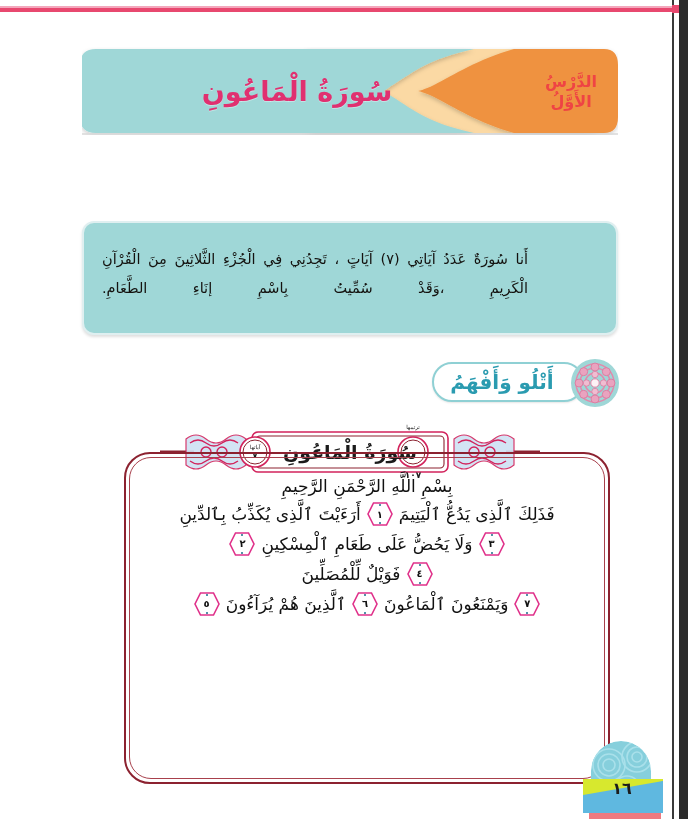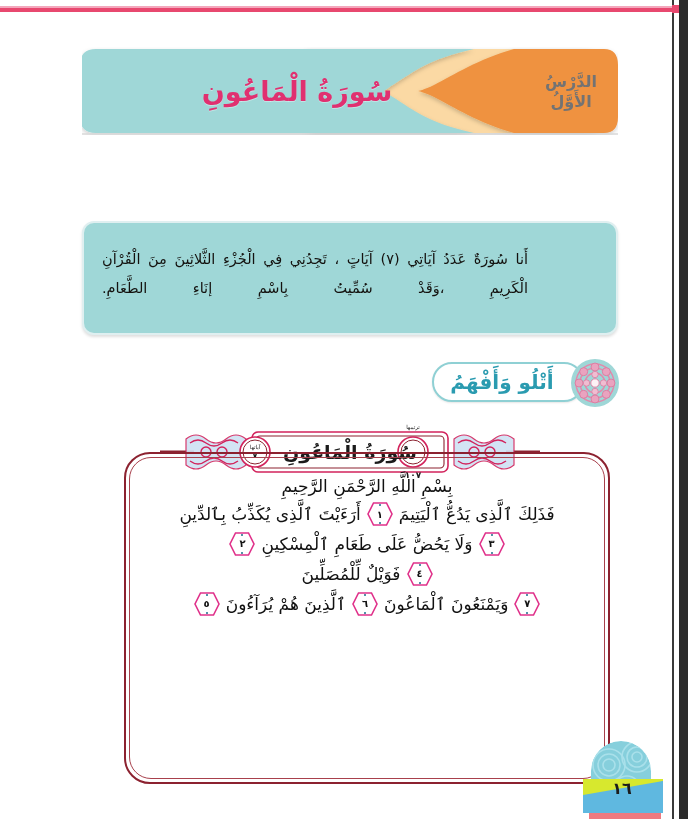--- a/index.html
+++ b/index.html
@@ -100,21 +100,21 @@
     position: absolute;
     right: 4px;
     top: 6px;
     width: 86px;
     height: 78px;
     display: flex;
     flex-direction: column;
     align-items: center;
     justify-content: center;
     gap: 1px;
-    color: #737373;
+    color: #ef4444;
     font-size: 16px;
     font-weight: bold;
     line-height: 1.16;
     pointer-events: none;
   }
 
   
   #whoami-card {
     position: absolute;
     left: 82px;

